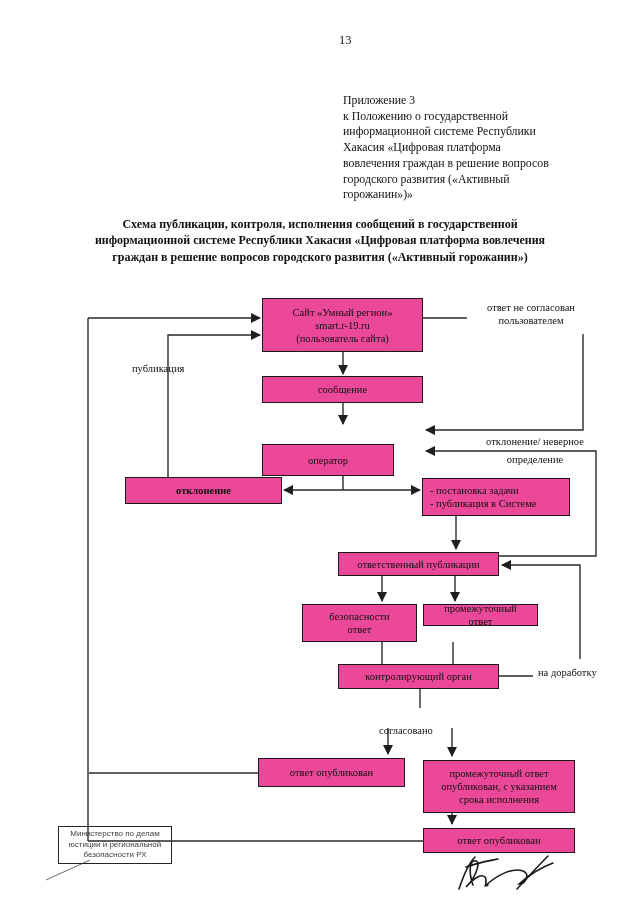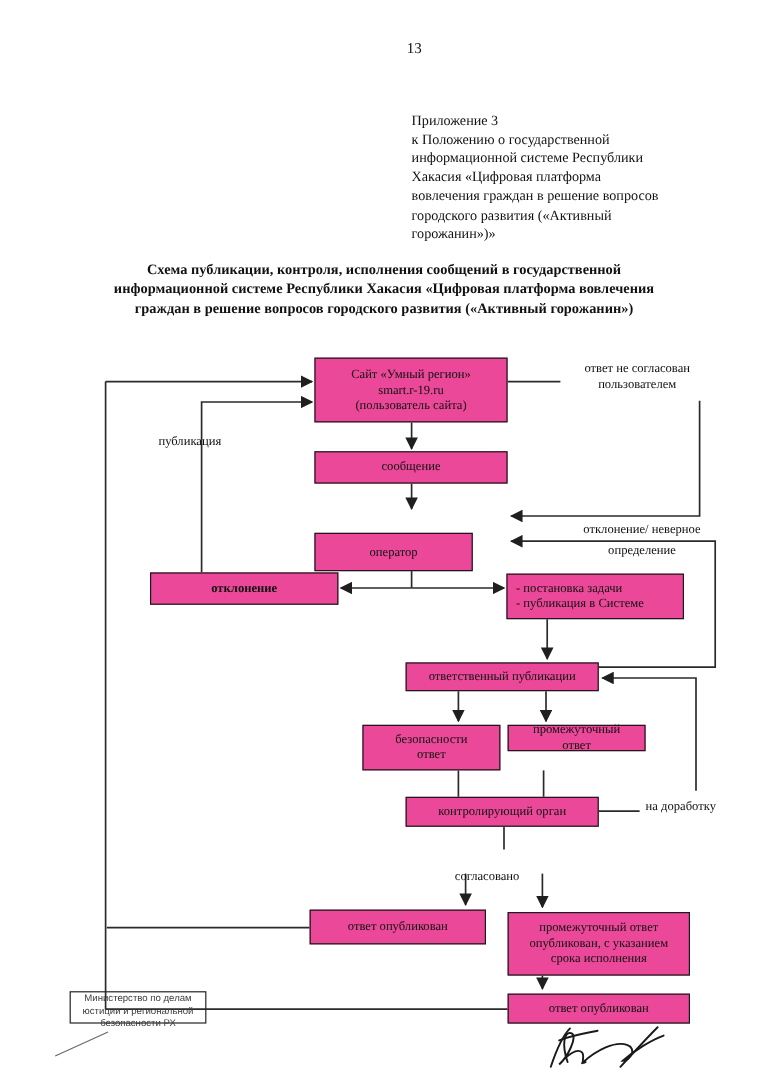--- a/index.html
+++ b/index.html
@@ -139,21 +139,21 @@
   <div class="fb" style="left:423px;top:760px;width:152px;height:53px;">
     <div>промежуточный ответ</div>
     <div>опубликован, с указанием</div>
     <div>срока исполнения</div>
   </div>
 
   <div class="fb" style="left:423px;top:828px;width:152px;height:25px;">
     <div>ответ опубликован</div>
   </div>
 
-  <div class="fb stamp" style="left:58px;top:826px;width:114px;height:27px;justify-content:space-between;">
+  <div class="fb stamp" style="left:58px;top:826px;width:114px;height:38px;">
     <div>Министерство по делам</div>
     <div>юстиции и региональной</div>
     <div>безопасности РХ</div>
   </div>
 
   <div class="lbl center" style="left:468px;top:301px;width:126px;">
     <div>ответ не согласован</div>
     <div>пользователем</div>
   </div>
 

